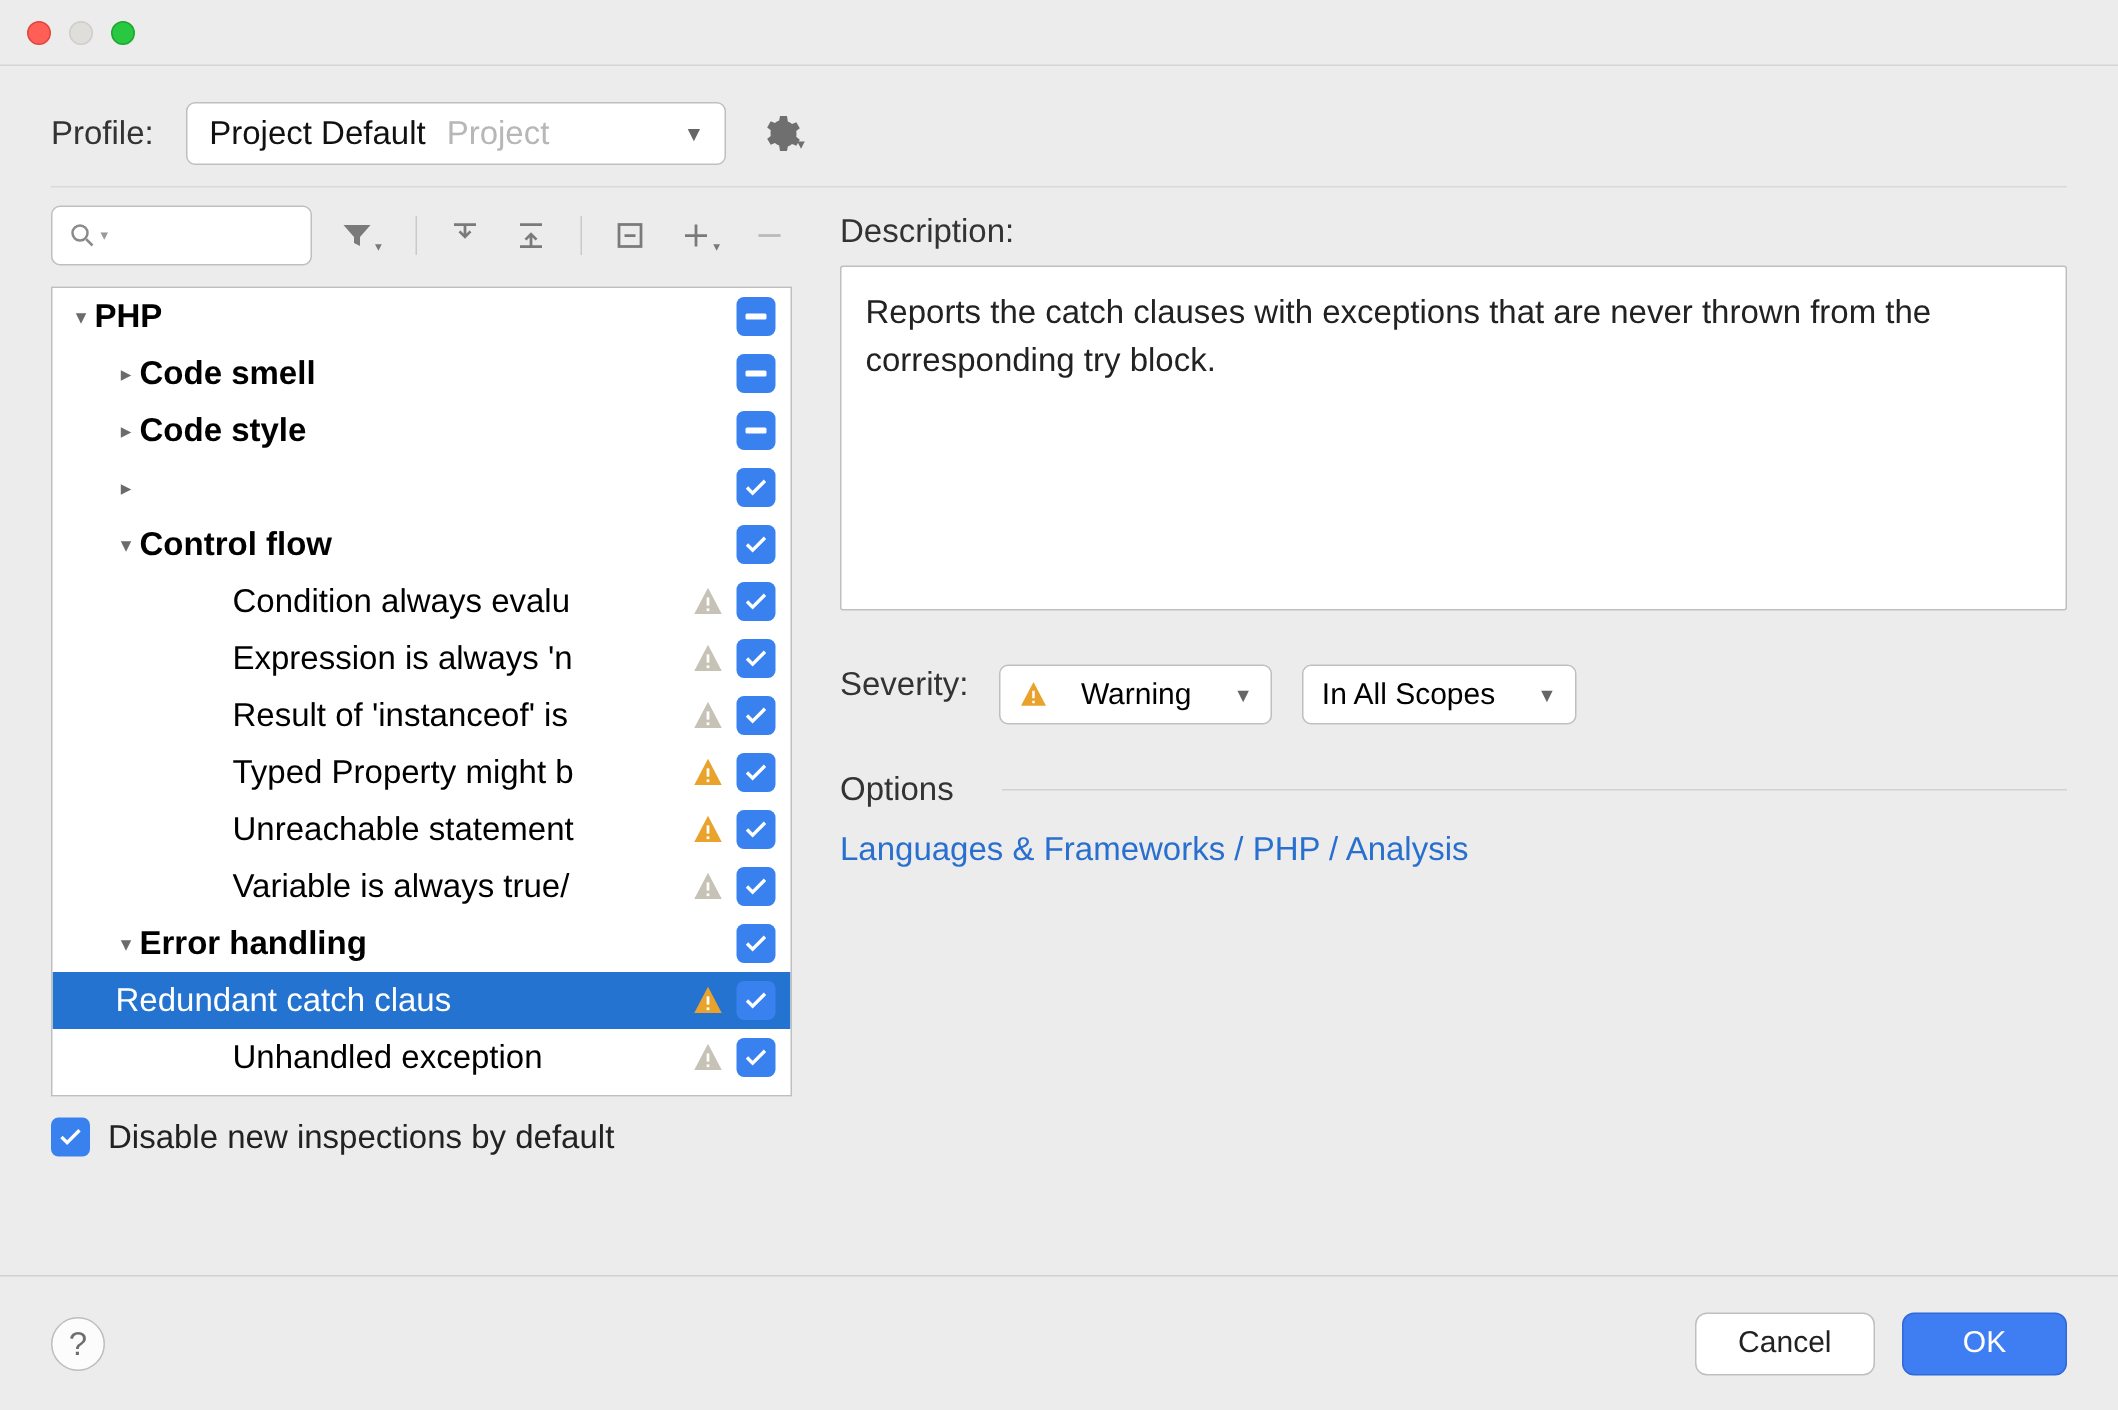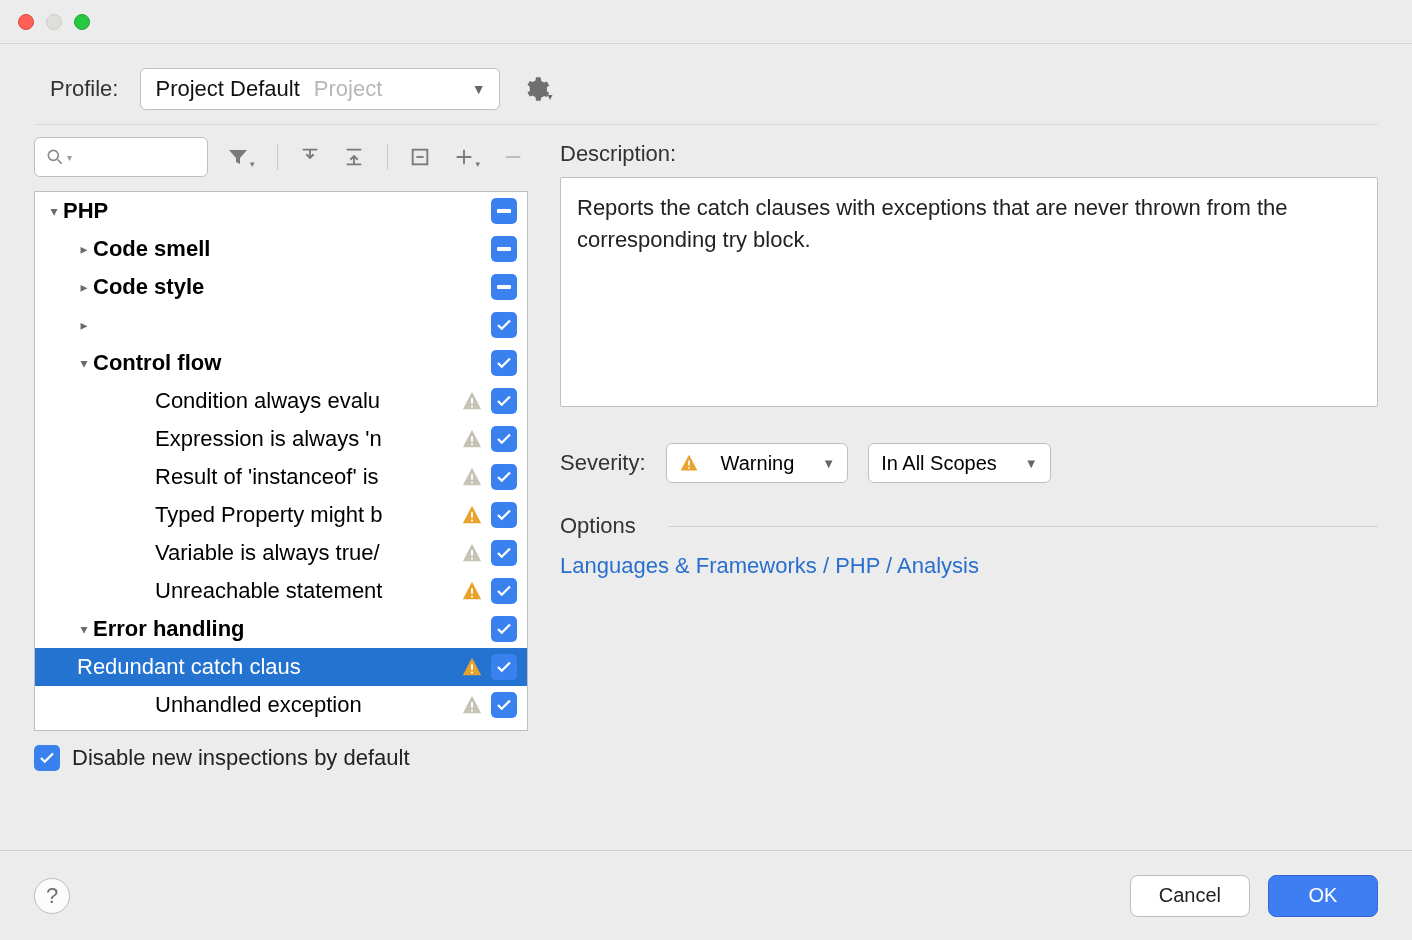--- a/index.html
+++ b/index.html
@@ -28,21 +28,21 @@
   .titlebar .title {
     position: absolute; left: 0; right: 0;
     text-align: center; font-size: 18px; color: #555;
   }
   
   .profile-row {
     display: flex; align-items: center;
     padding: 24px 34px 14px 34px;
     gap: 22px;
   }
-  .profile-label { font-size: 22px; color: #333; margin-left: 16px; }
+  .profile-label { font-size: 22px; color: #333; }
   .profile-select {
     display: flex; align-items: center;
     border: 1px solid #bfbfbf; border-radius: 6px;
     background: #fff;
     height: 42px; padding: 0 14px;
     min-width: 360px;
     gap: 10px;
   }
   .profile-select .name { font-size: 22px; color: #111; }
   .profile-select .scope { font-size: 22px; color: #b7b7b7; margin-left: 4px; }
@@ -100,21 +100,21 @@
   }
   
   .below-tree { display:flex; align-items:center; gap:12px; margin-top:14px; font-size:22px; color:#222;}
   
   .desc-label { font-size:22px; color:#333; margin: 4px 0 10px 0;}
   .desc-box {
     border:1px solid #bfbfbf; background:#fff; border-radius:2px;
     min-height: 230px; padding: 14px 16px;
     font-size: 22px; color:#222; line-height:1.45;
   }
-  .sev-row { display:flex; align-items:center; gap:20px; margin-top:36px;}
+  .sev-row { display:flex; align-items:flex-start; gap:20px; margin-top:36px;}
   .sev-label { font-size:22px; color:#333; }
   .combo {
     display:flex; align-items:center; gap:22px;
     border:1px solid #bfbfbf; border-radius:6px;
     background:#fff; height:40px; padding:0 12px;
   }
   .combo .caret { color:#666; font-size:13px; margin-left:6px;}
   .options-head { display:flex; align-items:center; gap:32px; margin-top:30px;}
   .options-head .title { font-size:22px; color:#333;}
   .options-head .rule { flex:1; height:1px; background:#d2d2d2;}
@@ -319,39 +319,39 @@
           <span class="chk-wrap">
             <div class="chk">
               <svg width="18" height="18" viewBox="0 0 24 24">
                 <path fill="none" stroke="#fff" stroke-width="3" d="M4 12l5 5L20 6"></path>
               </svg>
             </div>
           </span>
         </div>
         <div class="tree-row ind2">
           <span class="arrow"></span>
+          <span class="tree-label ">Unreachable statement</span>
+          <svg class="warn-icon" viewBox="0 0 24 24">
+            <path fill="#e9a22b" d="M12 2L2 21h20L12 2z"></path>
+            <rect x="11" y="9" width="2" height="6" fill="#fff"></rect>
+            <rect x="11" y="17" width="2" height="2" fill="#fff"></rect>
+          </svg>
+          <span class="chk-wrap">
+            <div class="chk">
+              <svg width="18" height="18" viewBox="0 0 24 24">
+                <path fill="none" stroke="#fff" stroke-width="3" d="M4 12l5 5L20 6"></path>
+              </svg>
+            </div>
+          </span>
+        </div>
+        <div class="tree-row ind2">
+          <span class="arrow"></span>
           <span class="tree-label ">Variable is always true/</span>
           <svg class="warn-icon" viewBox="0 0 24 24">
             <path fill="#c7c2b6" d="M12 2L2 21h20L12 2z"></path>
-            <rect x="11" y="9" width="2" height="6" fill="#fff"></rect>
-            <rect x="11" y="17" width="2" height="2" fill="#fff"></rect>
-          </svg>
-          <span class="chk-wrap">
-            <div class="chk">
-              <svg width="18" height="18" viewBox="0 0 24 24">
-                <path fill="none" stroke="#fff" stroke-width="3" d="M4 12l5 5L20 6"></path>
-              </svg>
-            </div>
-          </span>
-        </div>
-        <div class="tree-row ind2">
-          <span class="arrow"></span>
-          <span class="tree-label ">Unreachable statement</span>
-          <svg class="warn-icon" viewBox="0 0 24 24">
-            <path fill="#e9a22b" d="M12 2L2 21h20L12 2z"></path>
             <rect x="11" y="9" width="2" height="6" fill="#fff"></rect>
             <rect x="11" y="17" width="2" height="2" fill="#fff"></rect>
           </svg>
           <span class="chk-wrap">
             <div class="chk">
               <svg width="18" height="18" viewBox="0 0 24 24">
                 <path fill="none" stroke="#fff" stroke-width="3" d="M4 12l5 5L20 6"></path>
               </svg>
             </div>
           </span>

